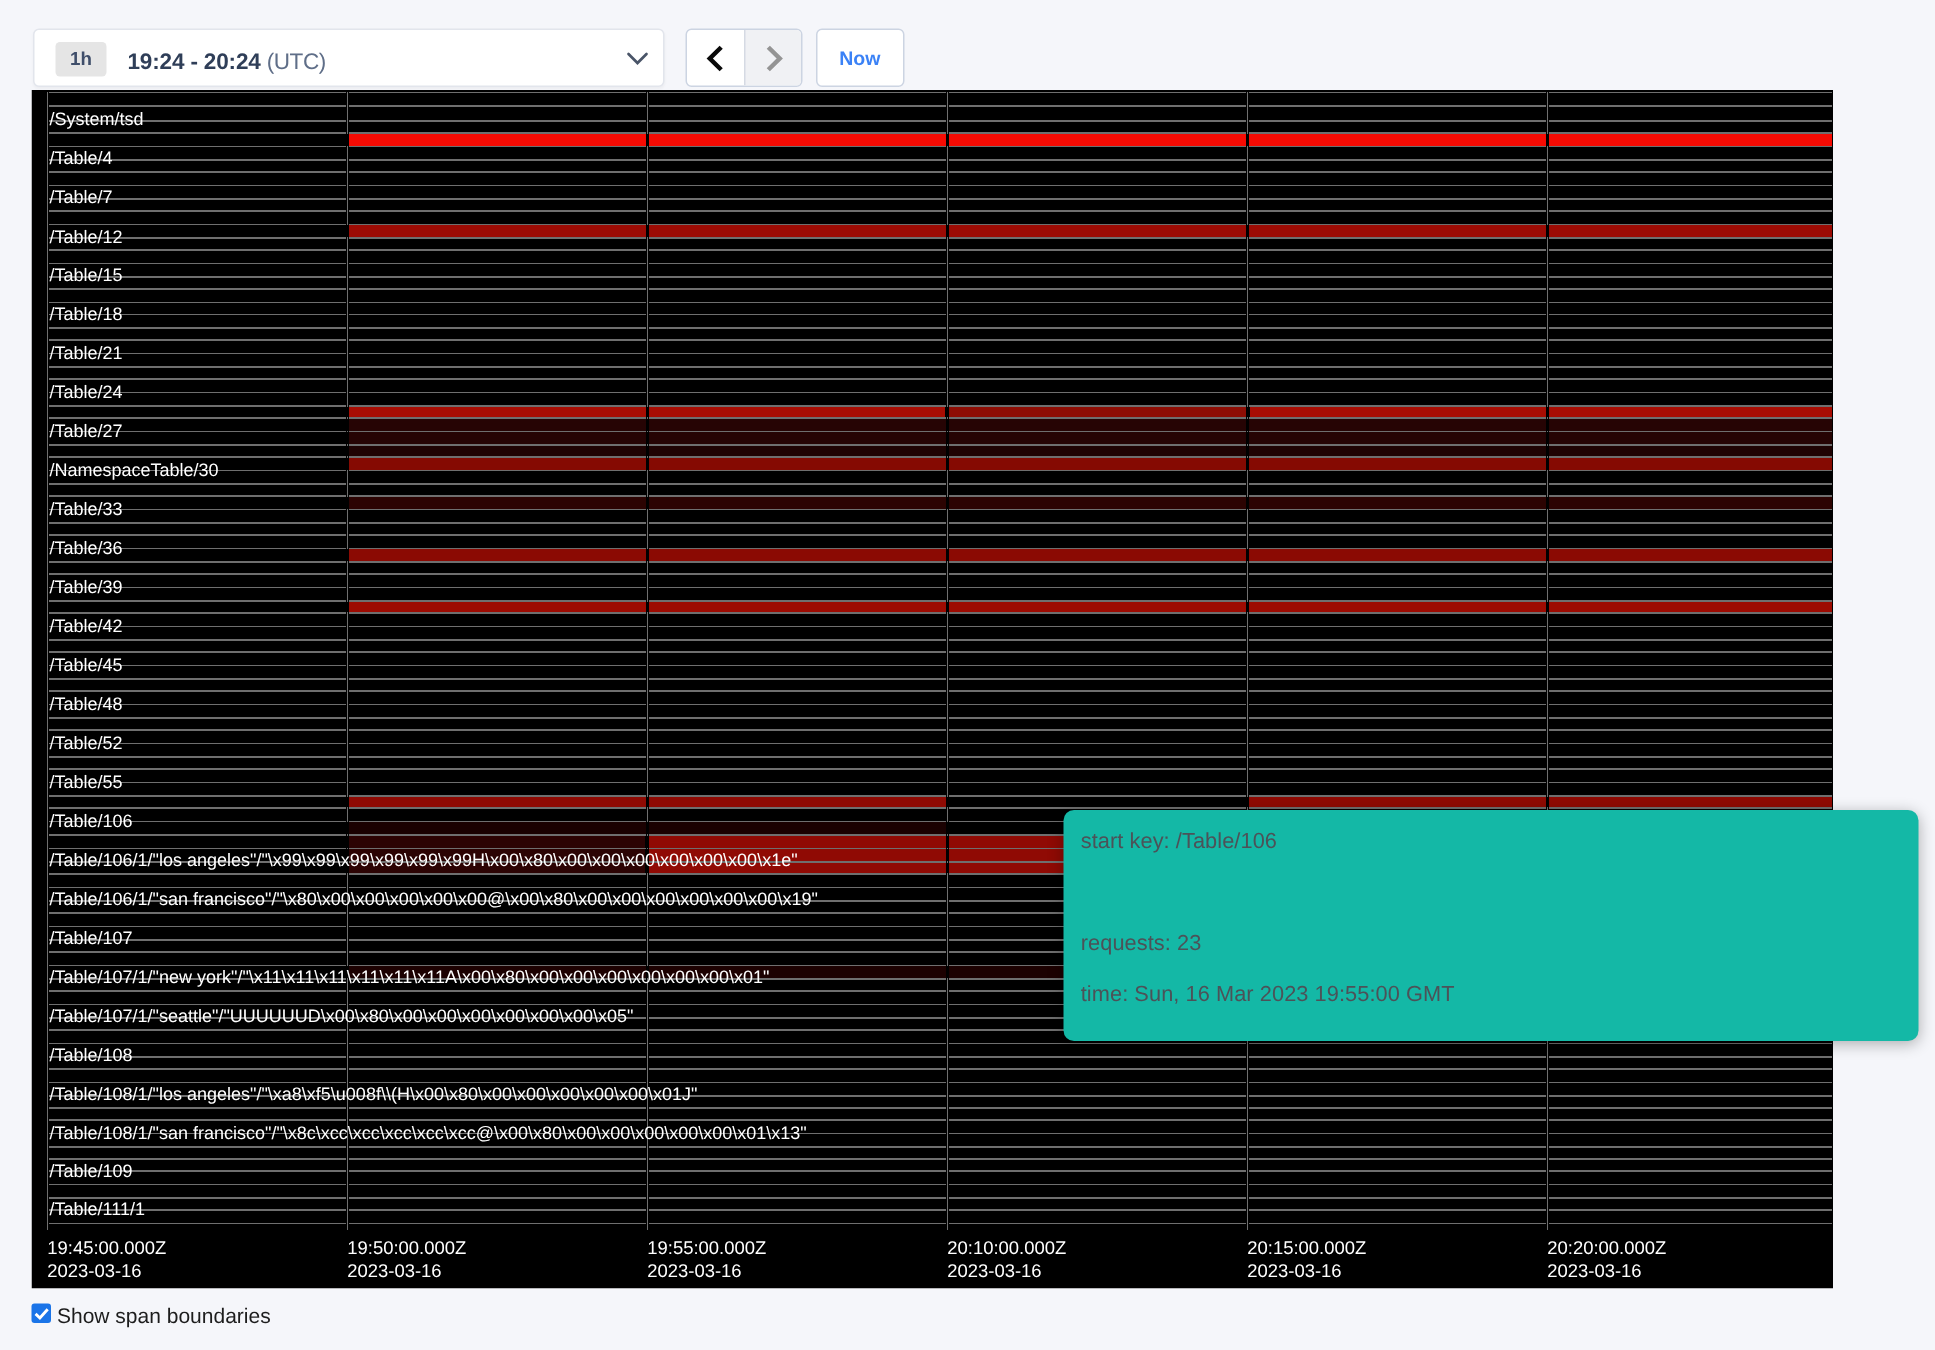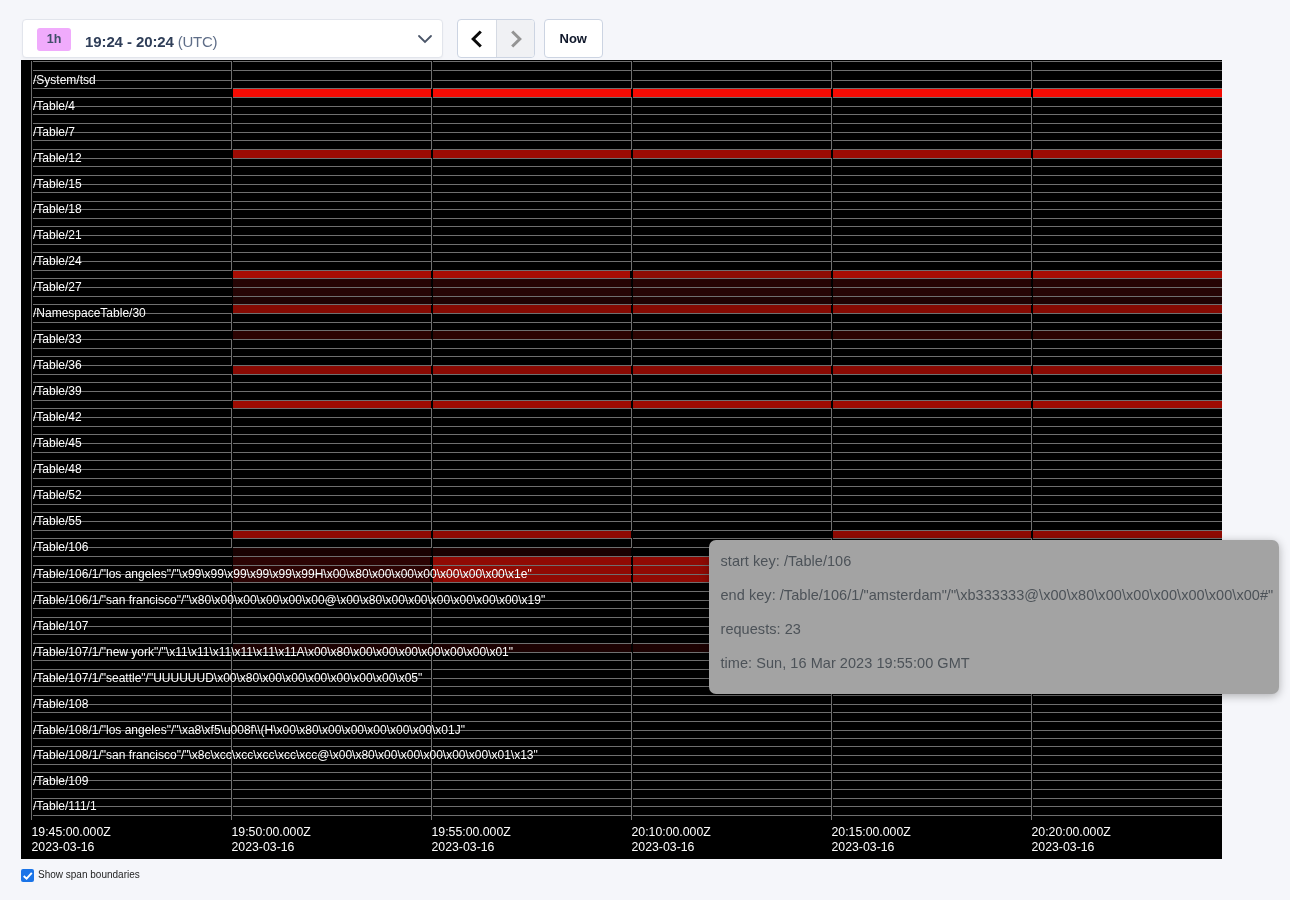--- a/index.html
+++ b/index.html
@@ -1,42 +1,42 @@
 <!DOCTYPE html>
 <html><head><meta charset="utf-8"><style>
 *{margin:0;padding:0;box-sizing:border-box}
 html,body{width:1290px;height:900px;background:#f5f6fa;
   font-family:"Liberation Sans",sans-serif;overflow:hidden;position:relative}
 .abs{position:absolute}
 #timebox{left:21.5px;top:18.5px;width:421px;height:39px;background:#fff;
   border:1px solid #e2e5ec;border-radius:4px;box-shadow:0 1px 2px rgba(0,0,0,.04)}
-#badge{left:37px;top:27.5px;width:34px;height:23.5px;background:#f0abfc;
+#badge{left:37px;top:27.5px;width:34px;height:23.5px;background:#e5e5e5;
   border-radius:3px;font-size:12.5px;font-weight:bold;color:#3f4e6a;
   text-align:center;line-height:23.5px}
 #trange{left:85px;top:32.5px;font-size:15px;font-weight:bold;color:#2f3e58;
   letter-spacing:-.1px;white-space:pre}
 #trange .utc{font-weight:normal;color:#5f6e88;letter-spacing:-.3px}
 #caret{left:417px;top:34px}
 #grp{left:456.5px;top:19px;width:78px;height:39px;border:1px solid #ccd4e2;
   border-radius:4px;background:#fff;overflow:hidden}
 #grp .half{position:absolute;top:0;width:38.5px;height:37px;
   display:flex;align-items:center;justify-content:center}
 #grp .r{left:38.5px;background:#f0f1f4;border-left:1px solid #d5dae3;width:38.5px}
 #nowb{left:544px;top:19px;width:58.5px;height:39px;background:#fff;
   border:1px solid #ccd4e2;border-radius:4px;font-size:13px;font-weight:bold;
-  color:#0f172a;text-align:center;line-height:37px}
+  color:#3b82f6;text-align:center;line-height:37px}
 #hmwrap{left:21px;top:60px;width:1201px;height:605px}
 .rl{fill:#fff;font-size:12px;font-family:"Liberation Sans",sans-serif}
 .ax{fill:#fff;font-size:12.3px;font-family:"Liberation Sans",sans-serif}
-#tip{left:708.5px;top:539.5px;width:570.5px;height:154.5px;background:#a3a3a3;
+#tip{left:708.5px;top:539.5px;width:570.5px;height:154.5px;background:#14b8a6;
   border-radius:7px;box-shadow:0 2px 10px rgba(0,0,0,.3);z-index:5}
 #tip div{position:absolute;left:12px;font-size:14.5px;color:#4c5258;letter-spacing:.05px;white-space:pre}
 #cb{left:20.5px;top:868.5px;width:13.5px;height:13.5px;background:#1a74e8;
   border-radius:2px}
-#cbl{left:38px;top:869px;font-size:10px;color:#1d1d1d}
+#cbl{left:38px;top:869px;font-size:14px;color:#1d1d1d}
 </style></head>
 <body>
 <div class="abs" id="timebox"></div>
 <div class="abs" id="badge">1h</div>
 <div class="abs" id="trange">19:24 - 20:24 <span class="utc">(UTC)</span></div>
 <svg class="abs" id="caret" width="16" height="10" viewBox="0 0 16 10">
     <path d="M2 2L8 8L14 2" stroke="#4a5568" stroke-width="1.8" fill="none" stroke-linecap="round"></path>
   </svg>
 <div class="abs" id="grp">
  <div class="half l">
@@ -240,20 +240,19 @@
 <text x="410.5" y="791" class="ax">2023-03-16</text>
 <text x="610.5" y="776" class="ax">20:10:00.000Z</text>
 <text x="610.5" y="791" class="ax">2023-03-16</text>
 <text x="810.5" y="776" class="ax">20:15:00.000Z</text>
 <text x="810.5" y="791" class="ax">2023-03-16</text>
 <text x="1010.5" y="776" class="ax">20:20:00.000Z</text>
 <text x="1010.5" y="791" class="ax">2023-03-16</text>
 </svg></div>
 <div class="abs" id="tip">
     <div style="top:13.5px">start key: /Table/106</div>
-    <div style="top:47.5px">end key: /Table/106/1/"amsterdam"/"\xb333333@\x00\x80\x00\x00\x00\x00\x00\x00#"</div>
     <div style="top:81.5px">requests: 23</div>
     <div style="top:115.5px">time: Sun, 16 Mar 2023 19:55:00 GMT</div>
   </div>
 <div class="abs" id="cb"><svg width="13.5" height="13.5" viewBox="0 0 14 14">
       <path d="M2.8 7.2L5.8 10L11.2 4" stroke="#fff" stroke-width="2" fill="none"></path>
     </svg></div>
 <div class="abs" id="cbl">Show span boundaries</div>
 
 </body></html>

